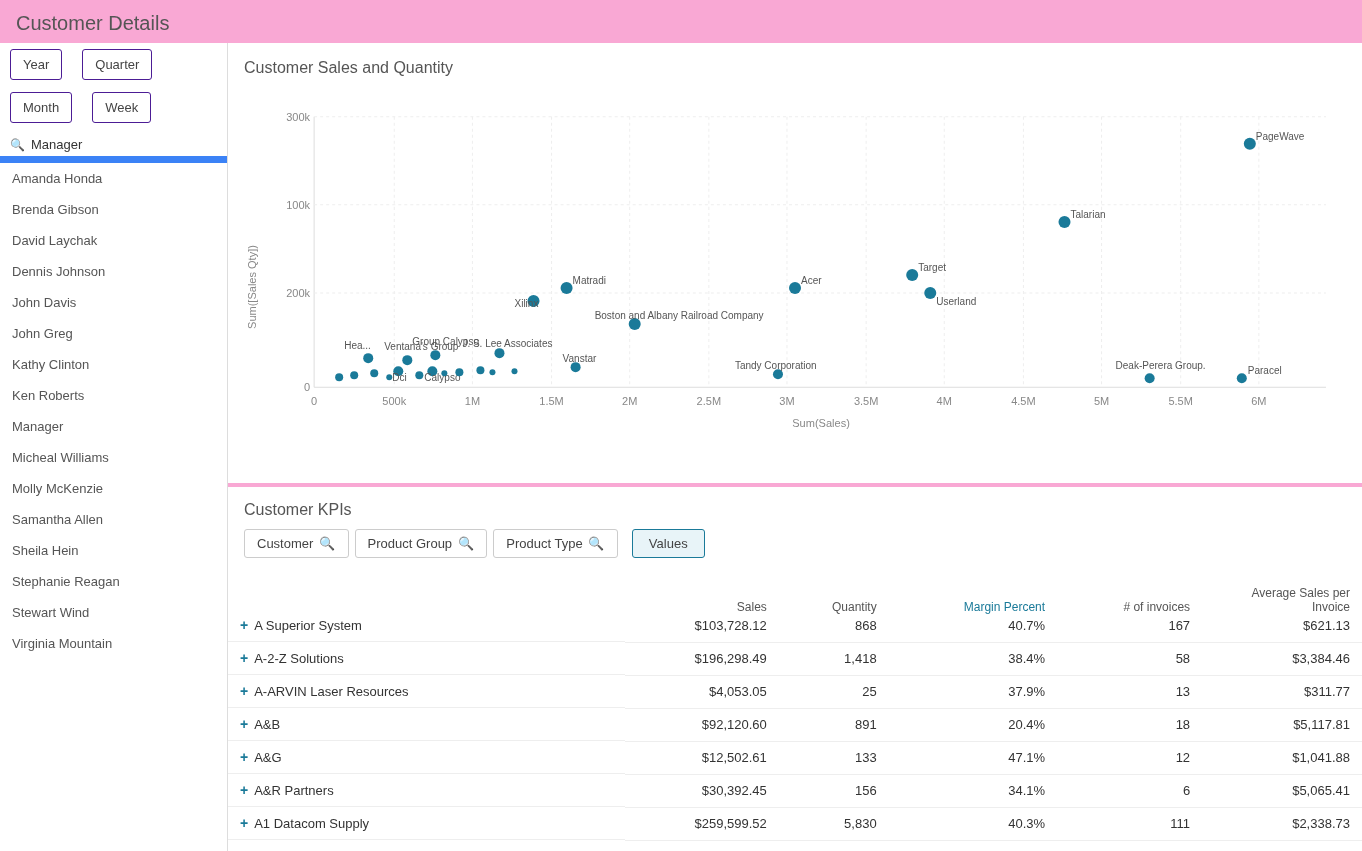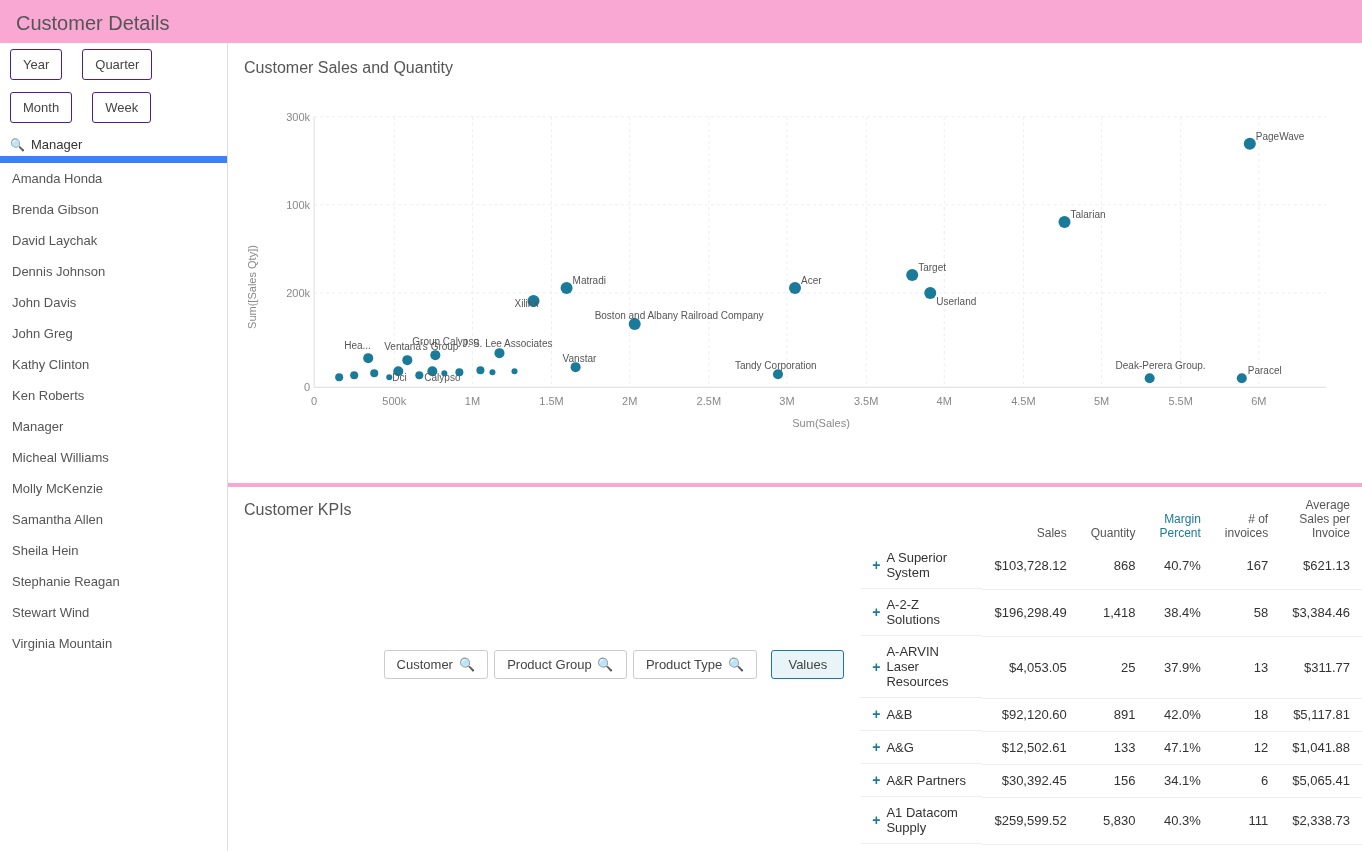--- a/index.html
+++ b/index.html
@@ -24,34 +24,34 @@
 
     
     .right-content { flex: 1; display: flex; flex-direction: column; overflow: hidden; }
 
     
     .chart-section { background: #fff; margin: 0 0 4px 0; padding: 16px; flex: 0 0 auto; }
     .chart-title { font-size: 16px; font-weight: 400; color: #555; margin-bottom: 10px; }
     .chart-container { position: relative; width: 100%; height: 380px; }
 
     
-    .kpi-section { background: #fff; flex: 1; overflow: hidden; display: flex; flex-direction: row; padding: 0; }
+    .kpi-section { background: #fff; flex: 1; overflow: hidden; display: flex; flex-direction: column; padding: 0; }
     .kpi-title { font-size: 16px; font-weight: 400; color: #555; padding: 14px 16px 10px; }
     .kpi-filters { display: flex; gap: 6px; padding: 0 16px 10px; align-items: center; }
     .kpi-filter-btn { border: 1px solid #ccc; background: #fff; border-radius: 3px; padding: 6px 12px; cursor: pointer; font-size: 13px; color: #444; display: flex; align-items: center; gap: 6px; }
     .values-btn { border: 1px solid #ccc; background: #fff; border-radius: 3px; padding: 6px 16px; cursor: pointer; font-size: 13px; color: #444; margin-left: 8px; }
     .values-btn.active { background: #e8f4f8; border-color: #1a7a99; }
 
     .kpi-table { flex: 1; overflow-y: auto; }
     .kpi-table::-webkit-scrollbar { width: 6px; }
     .kpi-table::-webkit-scrollbar-thumb { background: #ccc; border-radius: 3px; }
 
     table { width: 100%; border-collapse: collapse; }
     thead tr { border-bottom: 1px solid #ddd; }
-    th { padding: 8px 12px; font-weight: 400; font-size: 12px; color: #555; text-align: right; background: #fff; position: sticky; top: 3px; }
+    th { padding: 8px 12px; font-weight: 400; font-size: 12px; color: #555; text-align: right; background: #fff; position: sticky; top: 10px; }
     th.customer-col { text-align: left; }
     th.margin-col { color: #1a7a99; }
     td { padding: 8px 12px; border-bottom: 1px solid #eee; font-size: 13px; color: #333; text-align: right; }
     .plus-btn { color: #1a7a99; cursor: pointer; font-size: 14px; font-weight: bold; }
 
     
     .scatter-svg { width: 100%; height: 100%; }
 
     
     .col-header-row th { vertical-align: bottom; padding-bottom: 4px; }
@@ -275,21 +275,21 @@
     <td>13</td>
     <td>$311.77</td>
   </tr>
                 <tr>
     <td style="text-align:left; display:flex; align-items:center; gap:6px;">
       <span class="plus-btn">+</span>
       <span>A&amp;B</span>
     </td>
     <td>$92,120.60</td>
     <td>891</td>
-    <td>42.0%</td>
+    <td>20.4%</td>
     <td>18</td>
     <td>$5,117.81</td>
   </tr>
                 <tr>
     <td style="text-align:left; display:flex; align-items:center; gap:6px;">
       <span class="plus-btn">+</span>
       <span>A&amp;G</span>
     </td>
     <td>$12,502.61</td>
     <td>133</td>

